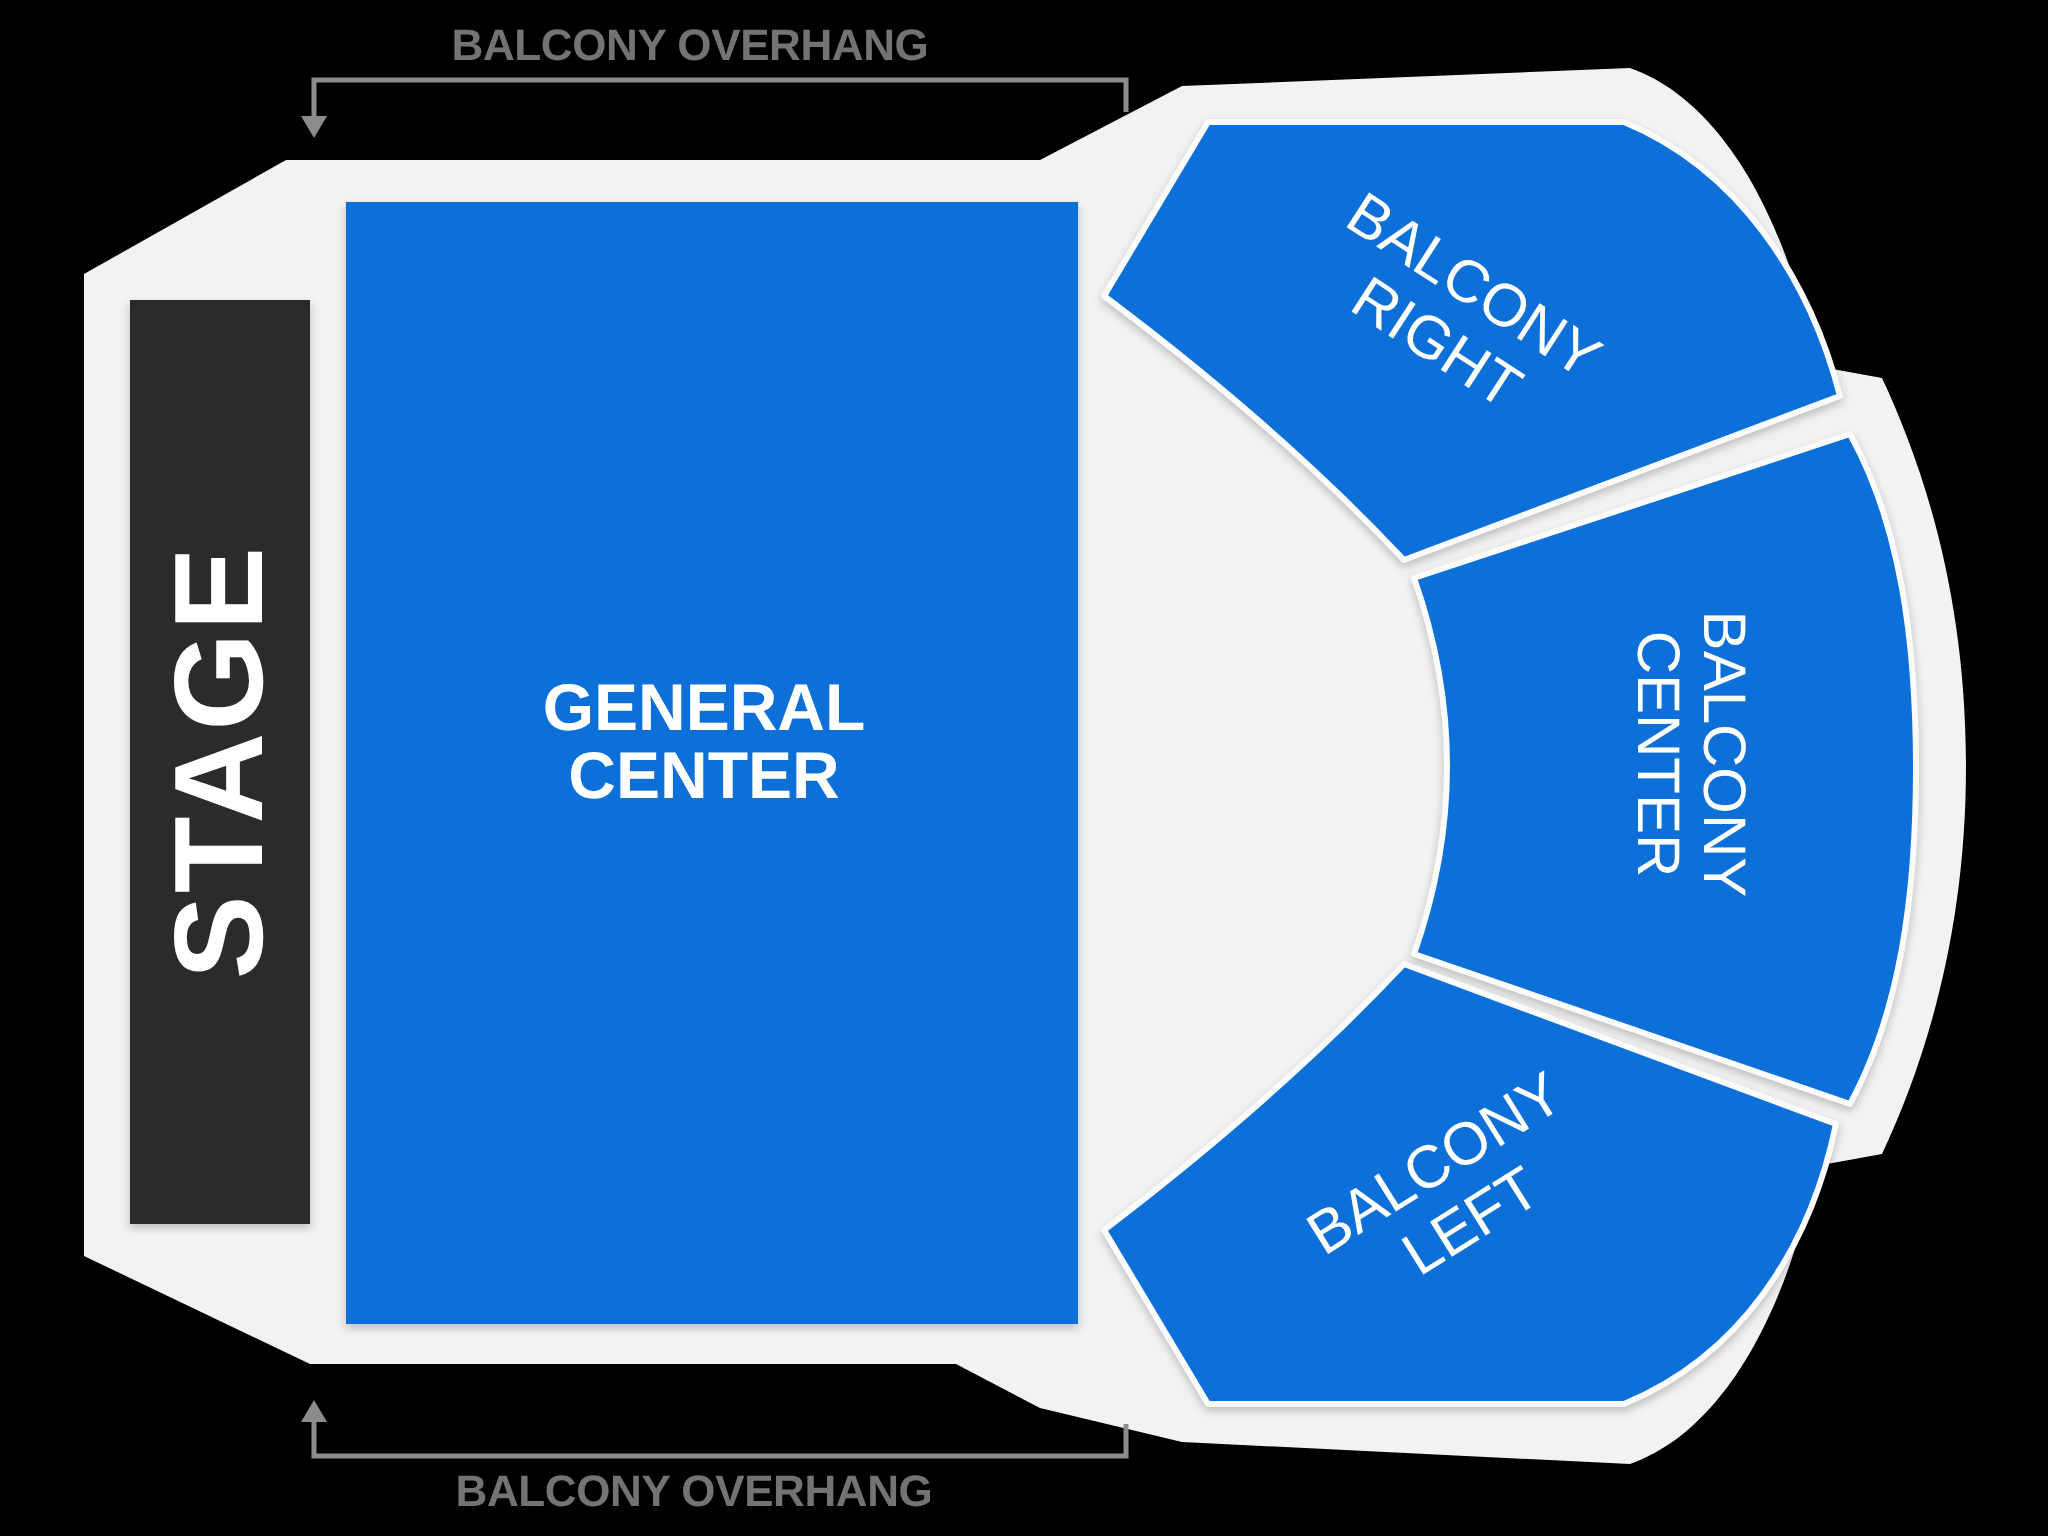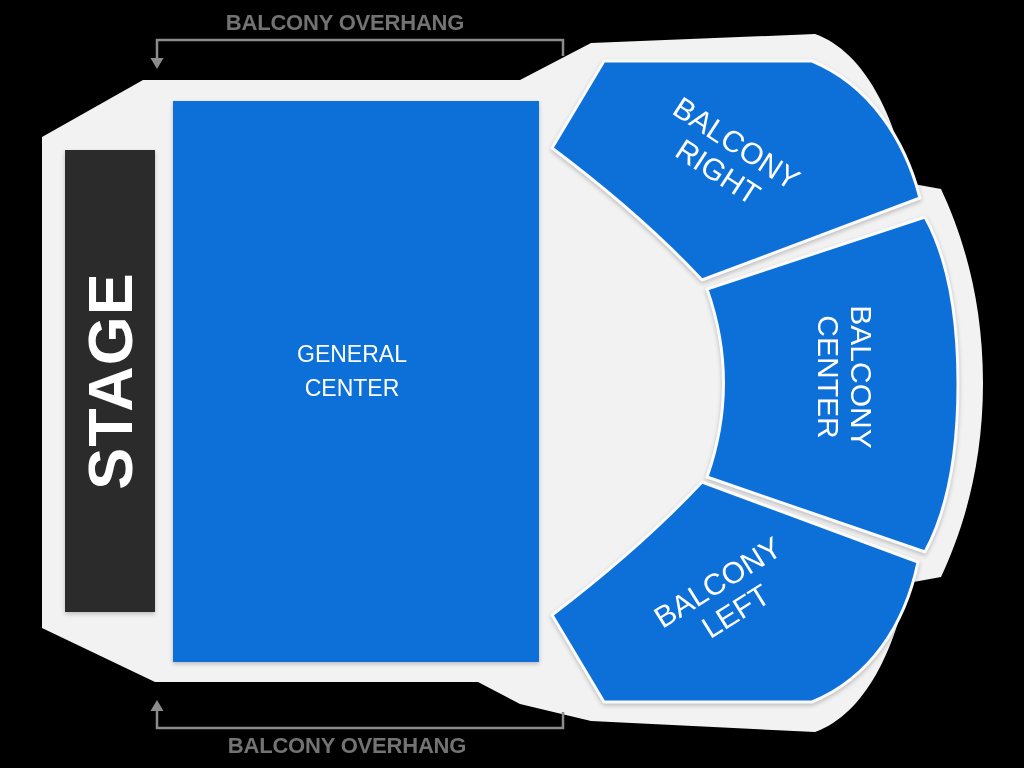--- a/index.html
+++ b/index.html
@@ -31,23 +31,23 @@
     text-align: center;
     pointer-events: none;
     white-space: nowrap;
   }
   .section-label {
     font-size: 30px;
     line-height: 34px;
     font-weight: 400;
   }
   .ga-label {
-    font-size: 23px;
+    font-size: 33px;
     line-height: 34px;
-    font-weight: 400;
+    font-weight: 700;
   }
   .stage-label {
     font-size: 63px;
     font-weight: 700;
     letter-spacing: 1px;
   }
   .overhang-label {
     font-size: 22px;
     font-weight: 700;
     color: #737373;

